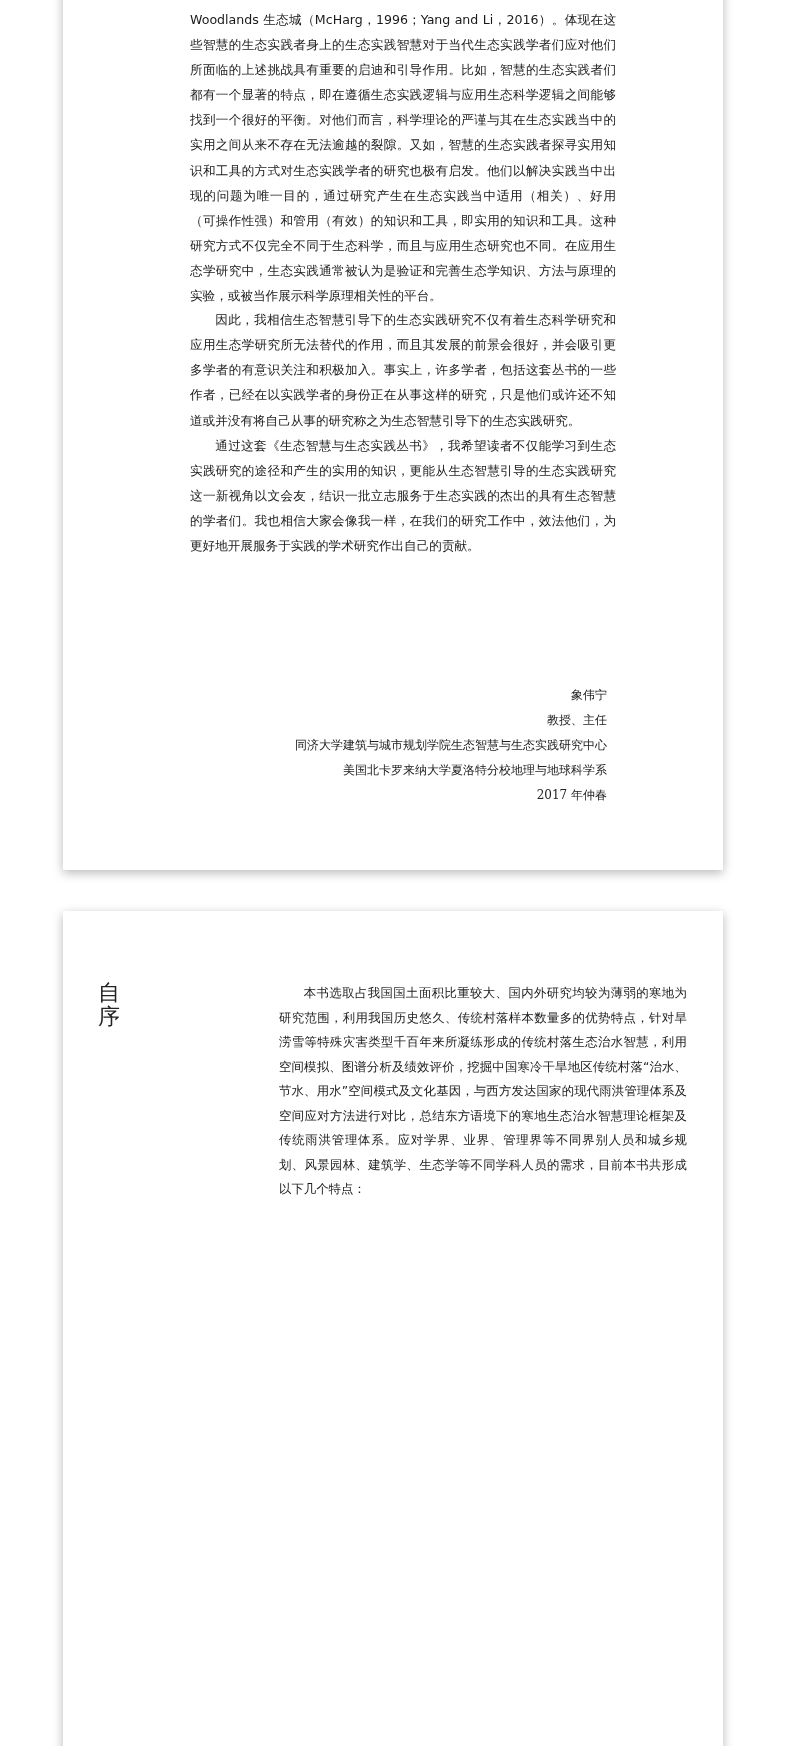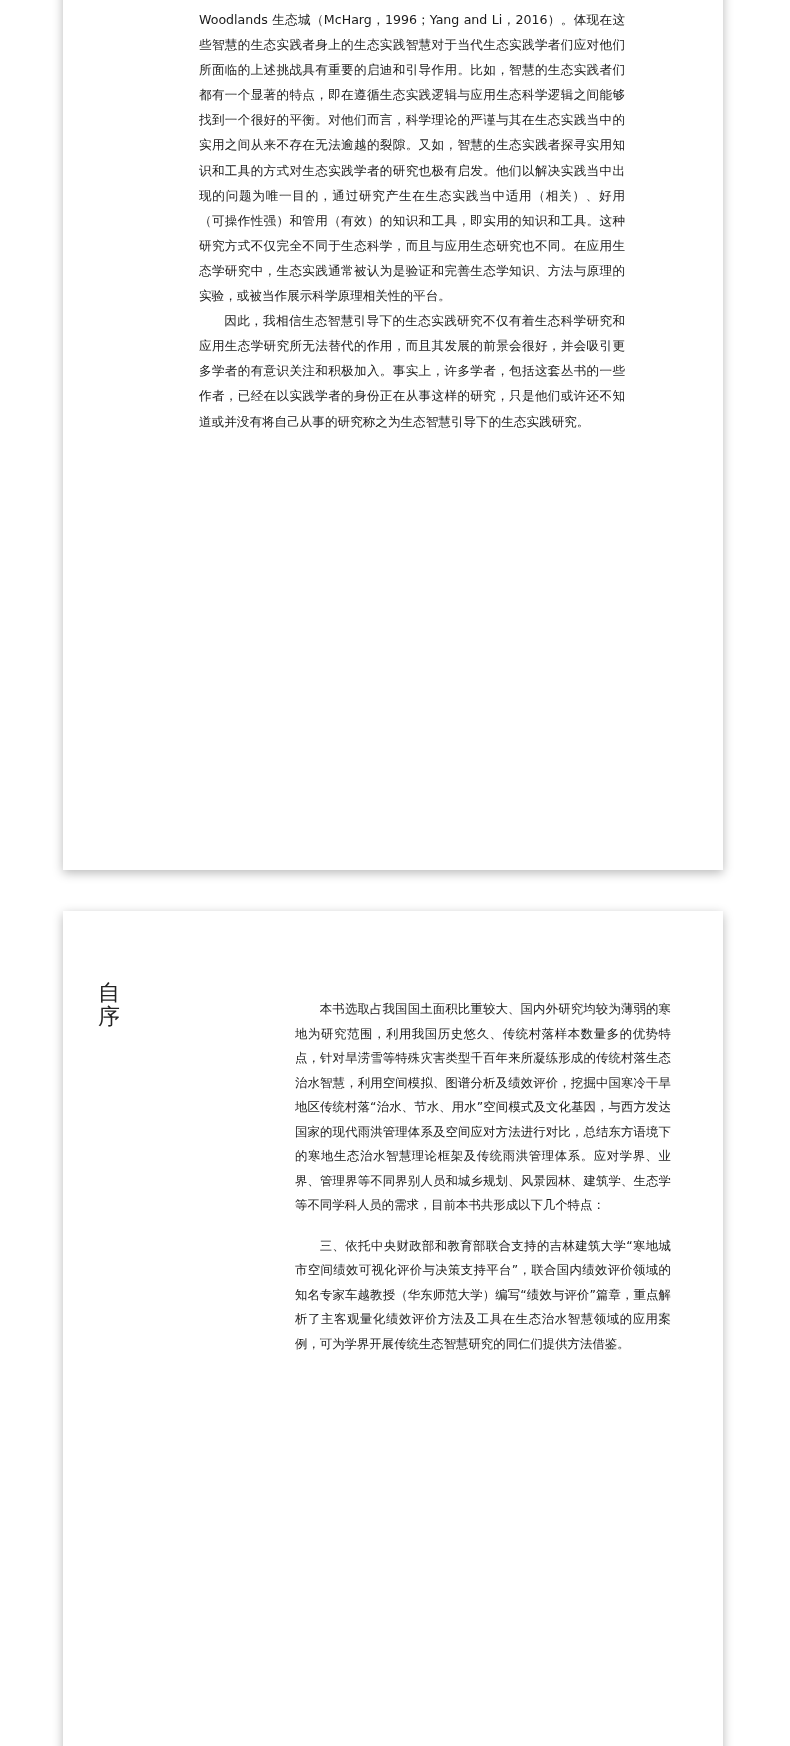--- a/index.html
+++ b/index.html
@@ -13,57 +13,64 @@
   .page {
     position: absolute;
     left: 63px; width: 660px;
     background: #ffffff;
     box-shadow: 0 3px 10px rgba(0,0,0,0.28);
   }
   #page1 { top: -40px; height: 910px; }
   #page2 { top: 911px; height: 900px; }
 
   .p1-body {
-    position: absolute; left: 136px; top: 47px; width: 426px;
+    position: absolute; left: 127px; top: 47px; width: 426px;
     font-size: 12.6px; line-height: 25.1px; text-align: justify;
   }
   .p1-body p { margin: 0; }
-  .p1-body p.indent { text-indent: 2em; }
+  .p1-body p.indent { text-indent: 2em; font-family: Liberation Serif, serif; }
 
   .signature {
     position: absolute; right: 116px; top: 723px;
     text-align: right;
     font-family: "DejaVu Serif", "Liberation Serif", serif;
     font-size: 12px; line-height: 25px; color: #222;
   }
   .signature div { margin: 0; }
 
   .p2-title {
     position: absolute; left: 35px; top: 70px;
     font-size: 22px; line-height: 24px; width: 24px;
     color: #222;
   }
   .p2-body {
     position: absolute; left: 216px; top: 70px; width: 408px;
     font-size: 12.4px; line-height: 24.5px; text-align: justify;
   }
-  .p2-body p { margin: 16px; text-indent: 2em; }
+  .p2-body p { margin: 0; text-indent: 2em; }
 </style>
 </head>
 <body>
 
 <div class="page" id="page1">
   <div class="p1-body">
     <p>Woodlands 生态城（McHarg，1996；Yang and Li，2016）。体现在这些智慧的生态实践者身上的生态实践智慧对于当代生态实践学者们应对他们所面临的上述挑战具有重要的启迪和引导作用。比如，智慧的生态实践者们都有一个显著的特点，即在遵循生态实践逻辑与应用生态科学逻辑之间能够找到一个很好的平衡。对他们而言，科学理论的严谨与其在生态实践当中的实用之间从来不存在无法逾越的裂隙。又如，智慧的生态实践者探寻实用知识和工具的方式对生态实践学者的研究也极有启发。他们以解决实践当中出现的问题为唯一目的，通过研究产生在生态实践当中适用（相关）、好用（可操作性强）和管用（有效）的知识和工具，即实用的知识和工具。这种研究方式不仅完全不同于生态科学，而且与应用生态研究也不同。在应用生态学研究中，生态实践通常被认为是验证和完善生态学知识、方法与原理的实验，或被当作展示科学原理相关性的平台。</p>
     <p class="indent">因此，我相信生态智慧引导下的生态实践研究不仅有着生态科学研究和应用生态学研究所无法替代的作用，而且其发展的前景会很好，并会吸引更多学者的有意识关注和积极加入。事实上，许多学者，包括这套丛书的一些作者，已经在以实践学者的身份正在从事这样的研究，只是他们或许还不知道或并没有将自己从事的研究称之为生态智慧引导下的生态实践研究。</p>
+    <p class="indent">通过这套《生态智慧与生态实践丛书》，我希望读者不仅能学习到生态实践研究的途径和产生的实用的知识，更能从生态智慧引导的生态实践研究这一新视角以文会友，结识一批立志服务于生态实践的杰出的具有生态智慧的学者们。我也相信大家会像我一样，在我们的研究工作中，效法他们，为更好地开展服务于实践的学术研究作出自己的贡献。</p>
+  </div>
+  <div class="signature">
+    <div>象伟宁</div>
+    <div>教授、主任</div>
+    <div>同济大学建筑与城市规划学院生态智慧与生态实践研究中心</div>
+    <div>美国北卡罗来纳大学夏洛特分校地理与地球科学系</div>
+    <div>2017 年仲春</div>
   </div>
 </div>
 
 <div class="page" id="page2">
   <div class="p2-title">
     <div>自</div>
     <div>序</div>
   </div>
   <div class="p2-body">
     <p>本书选取占我国国土面积比重较大、国内外研究均较为薄弱的寒地为研究范围，利用我国历史悠久、传统村落样本数量多的优势特点，针对旱涝雪等特殊灾害类型千百年来所凝练形成的传统村落生态治水智慧，利用空间模拟、图谱分析及绩效评价，挖掘中国寒冷干旱地区传统村落“治水、节水、用水”空间模式及文化基因，与西方发达国家的现代雨洪管理体系及空间应对方法进行对比，总结东方语境下的寒地生态治水智慧理论框架及传统雨洪管理体系。应对学界、业界、管理界等不同界别人员和城乡规划、风景园林、建筑学、生态学等不同学科人员的需求，目前本书共形成以下几个特点：</p>
-    <p>三、依托中央财政部和教育部联合支持的吉林建筑大学“寒地城市空间绩效可视化评价与决策支持平台”，联合国内绩效评价领域的知名专家车越教授（华东师范大学）编写“绩效与评价”篇章，重点解析了主客观量化绩效评价方法及工具在生态治水智慧领域的应用案例，可为学界开展传统生态智慧研究的同仁们提供方法借鉴。</p>
   </div>
 </div>
 
 </body></html>

